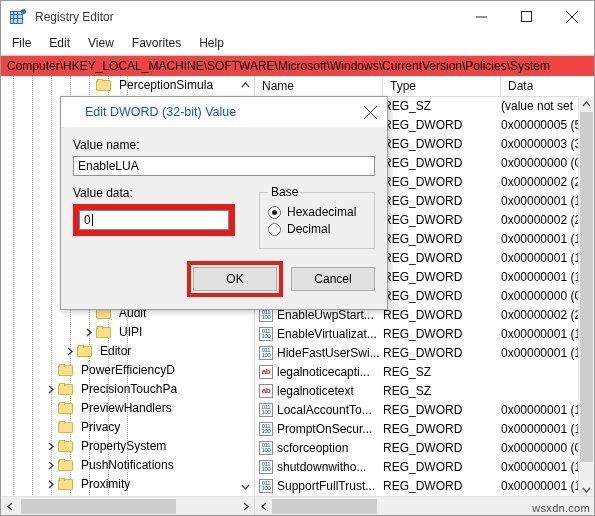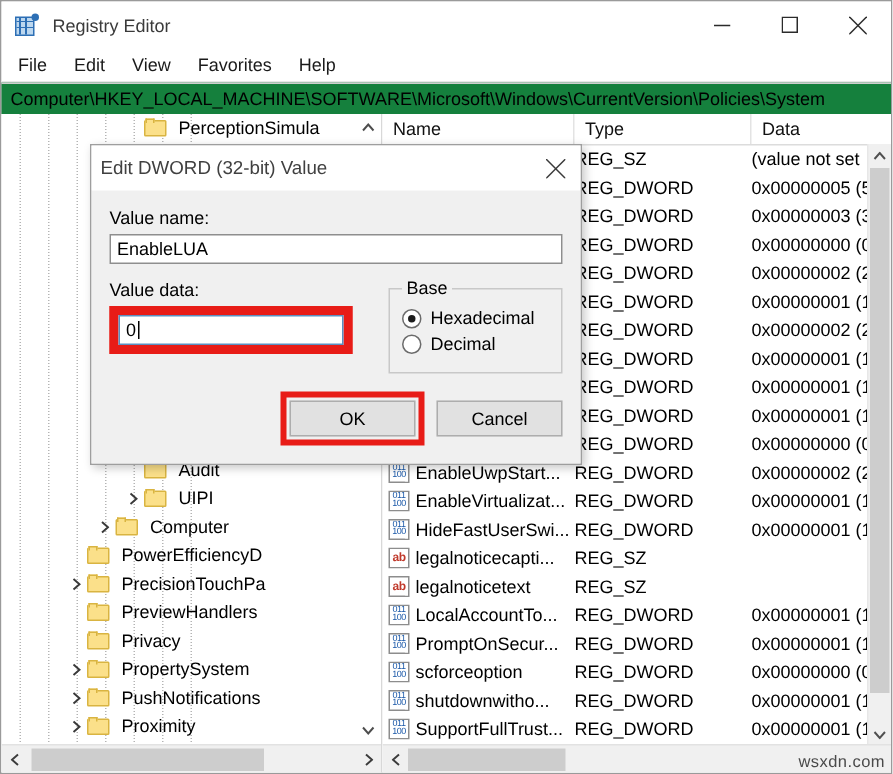--- a/index.html
+++ b/index.html
@@ -94,21 +94,21 @@
   }
   .menu-item {
     padding: 2px 9px;
     font-size: 12px;
     color: #1a1a1a;
   }
 
   
   .addressbar {
     height: 20px;
-    background: #15803d;
+    background: #ef4444;
     border-top: 1px solid #cfcfcf;
     border-bottom: 1px solid #cfcfcf;
     display: flex;
     align-items: center;
     padding-left: 6px;
     font-size: 12px;
     color: #000;
     white-space: nowrap;
     overflow: hidden;
   }
@@ -363,23 +363,23 @@
     box-sizing: border-box;
   }
   .dlg-title {
     height: 30px;
     background: #ffffff;
     display: flex;
     align-items: center;
     position: relative;
   }
   .dlg-title-text {
-    margin-left: 6px;
+    margin-left: 24px;
     font-size: 12.5px;
-    color: #404040;
+    color: #1d4ed8;
   }
   .dlg-close {
     position: absolute;
     right: 0; top: 0;
     width: 34px; height: 30px;
     display: flex; align-items: center; justify-content: center;
     color: #3a3a3a;
   }
   .dlg-body {
     padding: 11px 12px 12px 12px;
@@ -577,21 +577,21 @@
             <div class="tree-label">UIPI</div>
           </div>
           <div class="tree-row">
             <div style="flex: 0 0 61px;"></div>
             <div class="chev">
               <svg width="6" height="9" viewBox="0 0 6 9">
                 <polyline points="1,1 5,4.5 1,8" fill="none" stroke="#3a3a3a" stroke-width="1.3"></polyline>
               </svg>
             </div>
             <div class="folder"></div>
-            <div class="tree-label">Computer</div>
+            <div class="tree-label">Editor</div>
           </div>
           <div class="tree-row">
             <div style="flex: 0 0 42px;"></div>
             <div class="chev"></div>
             <div class="folder"></div>
             <div class="tree-label">PowerEfficiencyD</div>
           </div>
           <div class="tree-row">
             <div style="flex: 0 0 42px;"></div>
             <div class="chev">

